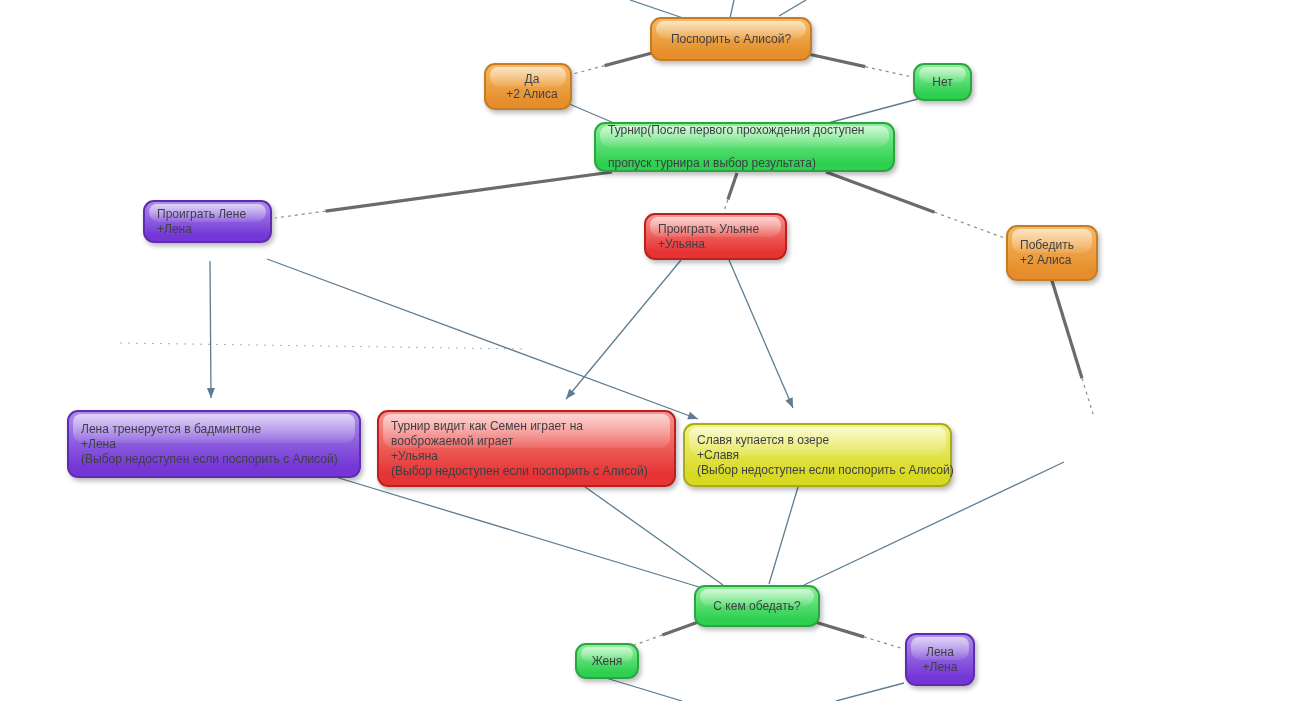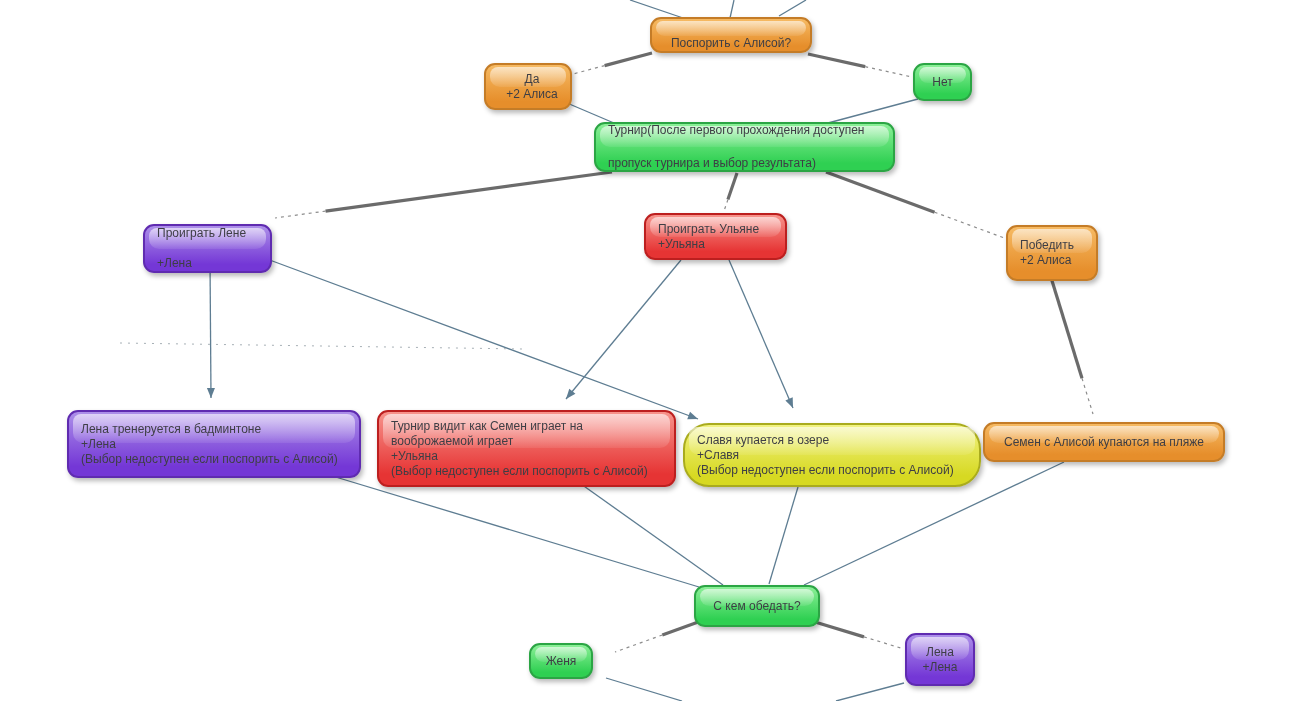--- a/index.html
+++ b/index.html
@@ -95,35 +95,35 @@
       <polygon points="793,408 792.7023166369859,397.2337850376567 785.3594603493048,400.4090742431404" fill="#5E7D92"></polygon>
       <line x1="329" y1="475" x2="699" y2="587" stroke="#5E7D92" stroke-width="1.3"></line>
       <line x1="581" y1="484" x2="723" y2="585" stroke="#5E7D92" stroke-width="1.3"></line>
       <line x1="798" y1="487" x2="769" y2="584" stroke="#5E7D92" stroke-width="1.3"></line>
       <line x1="1064" y1="462" x2="804" y2="585" stroke="#5E7D92" stroke-width="1.3"></line>
       <line x1="606" y1="678" x2="682" y2="701" stroke="#5E7D92" stroke-width="1.3"></line>
       <line x1="904" y1="683" x2="836" y2="701" stroke="#5E7D92" stroke-width="1.3"></line>
       <line x1="120" y1="343" x2="523" y2="349" stroke="#A7B0B6" stroke-width="1" stroke-dasharray="2 6"></line>
     </svg>
   <div id="nodes-layer">
-      <div class="node align-center" style="left: 650px; top: 17px; width: 162px; height: 36px; background: linear-gradient(rgb(246, 186, 99) 0%, rgb(230, 142, 43) 85%); border-color: rgb(196, 124, 39); color: rgb(62, 62, 69); justify-content: flex-end;">
+      <div class="node align-center" style="left: 650px; top: 17px; width: 162px; height: 44px; background: linear-gradient(rgb(246, 186, 99) 0%, rgb(230, 142, 43) 85%); border-color: rgb(196, 124, 39); color: rgb(62, 62, 69);">
         <div class="line">Поспорить с Алисой?</div>
       </div>
       <div class="node align-center" style="left: 484px; top: 63px; width: 88px; height: 47px; background: linear-gradient(rgb(246, 186, 99) 0%, rgb(230, 142, 43) 85%); border-color: rgb(196, 124, 39); color: rgb(62, 62, 69); padding-left: 8px;">
         <div class="line">Да</div>
         <div class="line">+2 Алиса</div>
       </div>
       <div class="node align-center" style="left: 913px; top: 63px; width: 59px; height: 38px; background: linear-gradient(rgb(139, 239, 151) 0%, rgb(47, 208, 82) 85%); border-color: rgb(43, 165, 68); color: rgb(62, 62, 69);">
         <div class="line">Нет</div>
       </div>
       <div class="node align-left" style="left: 594px; top: 122px; width: 301px; height: 50px; background: linear-gradient(rgb(139, 239, 151) 0%, rgb(47, 208, 82) 85%); border-color: rgb(43, 165, 68); color: rgb(62, 62, 69); gap: 18px;">
         <div class="line">Турнир(После первого прохождения доступен</div>
         <div class="line">пропуск турнира и выбор результата)</div>
       </div>
-      <div class="node align-left" style="left: 143px; top: 224px; width: 129px; height: 49px; background: linear-gradient(rgb(172, 143, 233) 0%, rgb(116, 55, 214) 85%); border-color: rgb(95, 43, 176); color: rgb(62, 62, 69); justify-content: space-between;">
+      <div class="node align-left" style="left: 143px; top: 200px; width: 129px; height: 43px; background: linear-gradient(rgb(172, 143, 233) 0%, rgb(116, 55, 214) 85%); border-color: rgb(95, 43, 176); color: rgb(62, 62, 69);">
         <div class="line">Проиграть Лене</div>
         <div class="line">+Лена</div>
       </div>
       <div class="node align-left" style="left: 644px; top: 213px; width: 143px; height: 47px; background: linear-gradient(rgb(247, 147, 139) 0%, rgb(230, 52, 52) 85%); border-color: rgb(188, 31, 31); color: rgb(62, 62, 69);">
         <div class="line">Проиграть Ульяне</div>
         <div class="line">+Ульяна</div>
       </div>
       <div class="node align-left" style="left: 1006px; top: 225px; width: 92px; height: 56px; background: linear-gradient(rgb(246, 186, 99) 0%, rgb(230, 142, 43) 85%); border-color: rgb(196, 124, 39); color: rgb(62, 62, 69);">
         <div class="line">Победить</div>
         <div class="line">+2 Алиса</div>
@@ -132,32 +132,29 @@
         <div class="line">Лена тренеруется в бадминтоне</div>
         <div class="line">+Лена</div>
         <div class="line">(Выбор недоступен если поспорить с Алисой)</div>
       </div>
       <div class="node align-left" style="left: 377px; top: 410px; width: 299px; height: 77px; background: linear-gradient(rgb(247, 147, 139) 0%, rgb(230, 52, 52) 85%); border-color: rgb(188, 31, 31); color: rgb(62, 62, 69);">
         <div class="line">Турнир видит как Семен играет на</div>
         <div class="line">вооброжаемой играет</div>
         <div class="line">+Ульяна</div>
         <div class="line">(Выбор недоступен если поспорить с Алисой)</div>
       </div>
-      <div class="node align-left" style="left: 683px; top: 423px; width: 298px; height: 64px; background: linear-gradient(rgb(241, 242, 130) 0%, rgb(215, 217, 34) 85%); border-color: rgb(169, 171, 30); color: rgb(62, 62, 69); border-radius: 26px;">
+      <div class="node align-left" style="left: 683px; top: 423px; width: 269px; height: 64px; background: linear-gradient(rgb(241, 242, 130) 0%, rgb(215, 217, 34) 85%); border-color: rgb(169, 171, 30); color: rgb(62, 62, 69);">
         <div class="line">Славя купается в озере</div>
         <div class="line">+Славя</div>
         <div class="line">(Выбор недоступен если поспорить с Алисой)</div>
       </div>
-      <div class="node align-center" style="left: 983px; top: 422px; width: 242px; height: 40px; background: linear-gradient(rgb(246, 186, 99) 0%, rgb(230, 142, 43) 85%); border-color: rgb(196, 124, 39); color: rgb(62, 62, 69);">
-        <div class="line">Семен с Алисой купаются на пляже</div>
-      </div>
       <div class="node align-center" style="left: 694px; top: 585px; width: 126px; height: 42px; background: linear-gradient(rgb(139, 239, 151) 0%, rgb(47, 208, 82) 85%); border-color: rgb(43, 165, 68); color: rgb(62, 62, 69);">
         <div class="line">С кем обедать?</div>
       </div>
-      <div class="node align-center" style="left: 529px; top: 643px; width: 64px; height: 36px; background: linear-gradient(rgb(139, 239, 151) 0%, rgb(47, 208, 82) 85%); border-color: rgb(43, 165, 68); color: rgb(62, 62, 69);">
+      <div class="node align-center" style="left: 575px; top: 643px; width: 64px; height: 36px; background: linear-gradient(rgb(139, 239, 151) 0%, rgb(47, 208, 82) 85%); border-color: rgb(43, 165, 68); color: rgb(62, 62, 69);">
         <div class="line">Женя</div>
       </div>
       <div class="node align-center" style="left: 905px; top: 633px; width: 70px; height: 53px; background: linear-gradient(rgb(172, 143, 233) 0%, rgb(116, 55, 214) 85%); border-color: rgb(95, 43, 176); color: rgb(62, 62, 69);">
         <div class="line">Лена</div>
         <div class="line">+Лена</div>
       </div>
     </div>
 </div>
 
 </body></html>

